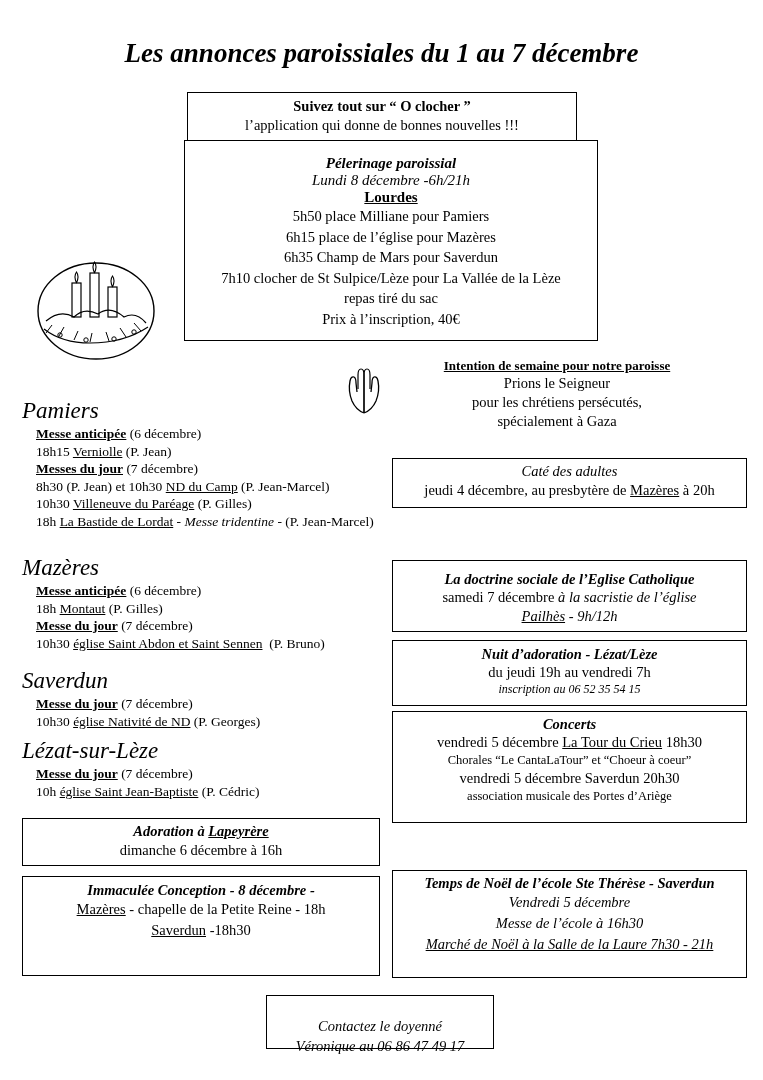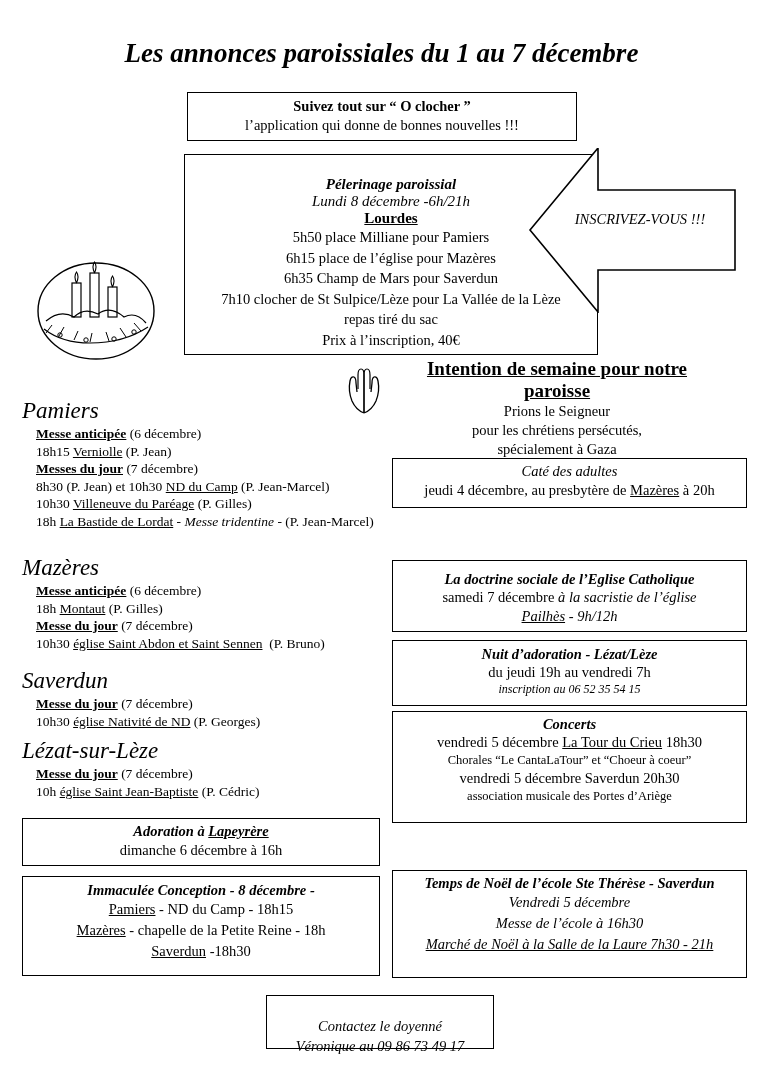--- a/index.html
+++ b/index.html
@@ -42,22 +42,22 @@
   .u { text-decoration: underline; }
   
   #suivez-box {
     top: 92px; left: 187px; width: 390px; height: 49px;
     padding-top: 5px;
   }
   #suivez-box .l1 { font-weight: bold; font-size: 14.5px; }
   #suivez-box .l2 { font-size: 14.5px; margin-top: 2px; }
   
   #pelerinage-box {
-    top: 154px; left: 184px; width: 414px; height: 201px;
-    padding-top: 21px;
+    top: 140px; left: 184px; width: 414px; height: 201px;
+    padding-top: 14px;
   }
   #pelerinage-box .ln { font-size: 14.5px; line-height: 20.5px; }
   #pelerinage-box .hd { font-style: italic; font-weight: bold; font-size: 15px; }
   #pelerinage-box .sub { font-style: italic; font-size: 15px; }
   #pelerinage-box .lourdes { text-decoration: underline; font-weight: bold; font-size: 15px; }
   
   #arrow {
     position: absolute;
     top: 148px; left: 528px; width: 208px; height: 165px;
   }
@@ -72,21 +72,21 @@
   #wreath {
     position: absolute;
     top: 249px; left: 34px; width: 125px; height: 115px;
   }
   
   #intention {
     position: absolute;
     top: 358px; left: 340px; width: 380px;
   }
   #intention .hd {
-    font-weight: bold; text-decoration: underline; font-size: 19px; text-align: center;
+    font-weight: bold; text-decoration: underline; font-size: 13px; text-align: center;
     margin-left: 54px;
   }
   #intention .ln { font-size: 14.5px; text-align: center; line-height: 19px; margin-left: 54px; }
   #pray-icon {
     position: absolute; top: 367px; left: 344px; width: 42px; height: 48px;
   }
   
   .parish {
     position: absolute;
     left: 22px;
@@ -161,26 +161,20 @@
     <div class="sub">Lundi 8 décembre -6h/21h</div>
     <div class="lourdes">Lourdes</div>
     <div class="ln">5h50 place Milliane pour Pamiers</div>
     <div class="ln">6h15 place de l’église pour Mazères</div>
     <div class="ln">6h35 Champ de Mars pour Saverdun</div>
     <div class="ln">7h10 clocher de St Sulpice/Lèze pour La Vallée de la Lèze</div>
     <div class="ln">repas tiré du sac</div>
     <div class="ln">Prix à l’inscription, 40€</div>
   </div>
 
-  <div id="arrow">
-    <svg width="208" height="165" viewBox="0 0 208 165">
-      <polygon points="70,0 70,42 207,42 207,122 70,122 70,164 2,82" fill="#ffffff" stroke="#000000" stroke-width="1.6"></polygon>
-    </svg>
-    <div class="txt">INSCRIVEZ-VOUS !!!</div>
-  </div>
 
   <div id="wreath">
     <svg width="125" height="115" viewBox="0 0 125 115">
       <ellipse cx="62" cy="62" rx="58" ry="48" fill="none" stroke="#000" stroke-width="1.4"></ellipse>
 
       <rect x="38" y="34" width="9" height="34" fill="none" stroke="#000" stroke-width="1.2"></rect>
       <rect x="56" y="24" width="9" height="44" fill="none" stroke="#000" stroke-width="1.2"></rect>
       <rect x="74" y="38" width="9" height="30" fill="none" stroke="#000" stroke-width="1.2"></rect>
       <path d="M42.5 34 q-3 -7 0 -11 q3 4 0 11" fill="none" stroke="#000" stroke-width="1.1"></path>
       <path d="M60.5 24 q-3 -7 0 -11 q3 4 0 11" fill="none" stroke="#000" stroke-width="1.1"></path>
@@ -274,23 +268,22 @@
     <div class="ln u">Marché de Noël à la Salle de la Laure 7h30 - 21h</div>
   </div>
 
   <div class="box" id="adoration-box">
     <div class="hd">Adoration à <span class="u">Lapeyrère</span></div>
     <div class="ln">dimanche 6 décembre à 16h</div>
   </div>
 
   <div class="box" id="immaculee-box">
     <div class="hd">Immaculée Conception - 8 décembre -</div>
-    <div class="ln"><span class="u">Pamiers</span> - ND du Camp - 18h15</div>
     <div class="ln"><span class="u">Mazères</span> - chapelle de la Petite Reine - 18h</div>
     <div class="ln"><span class="u">Saverdun</span> -18h30</div>
   </div>
 
   <div class="box" id="contact-box">
     <div class="ln">Contactez le doyenné</div>
-    <div class="ln">Véronique au 09 86 73 49 17</div>
+    <div class="ln">Véronique au 06 86 47 49 17</div>
   </div>
 
 </div>
 
 </body></html>

